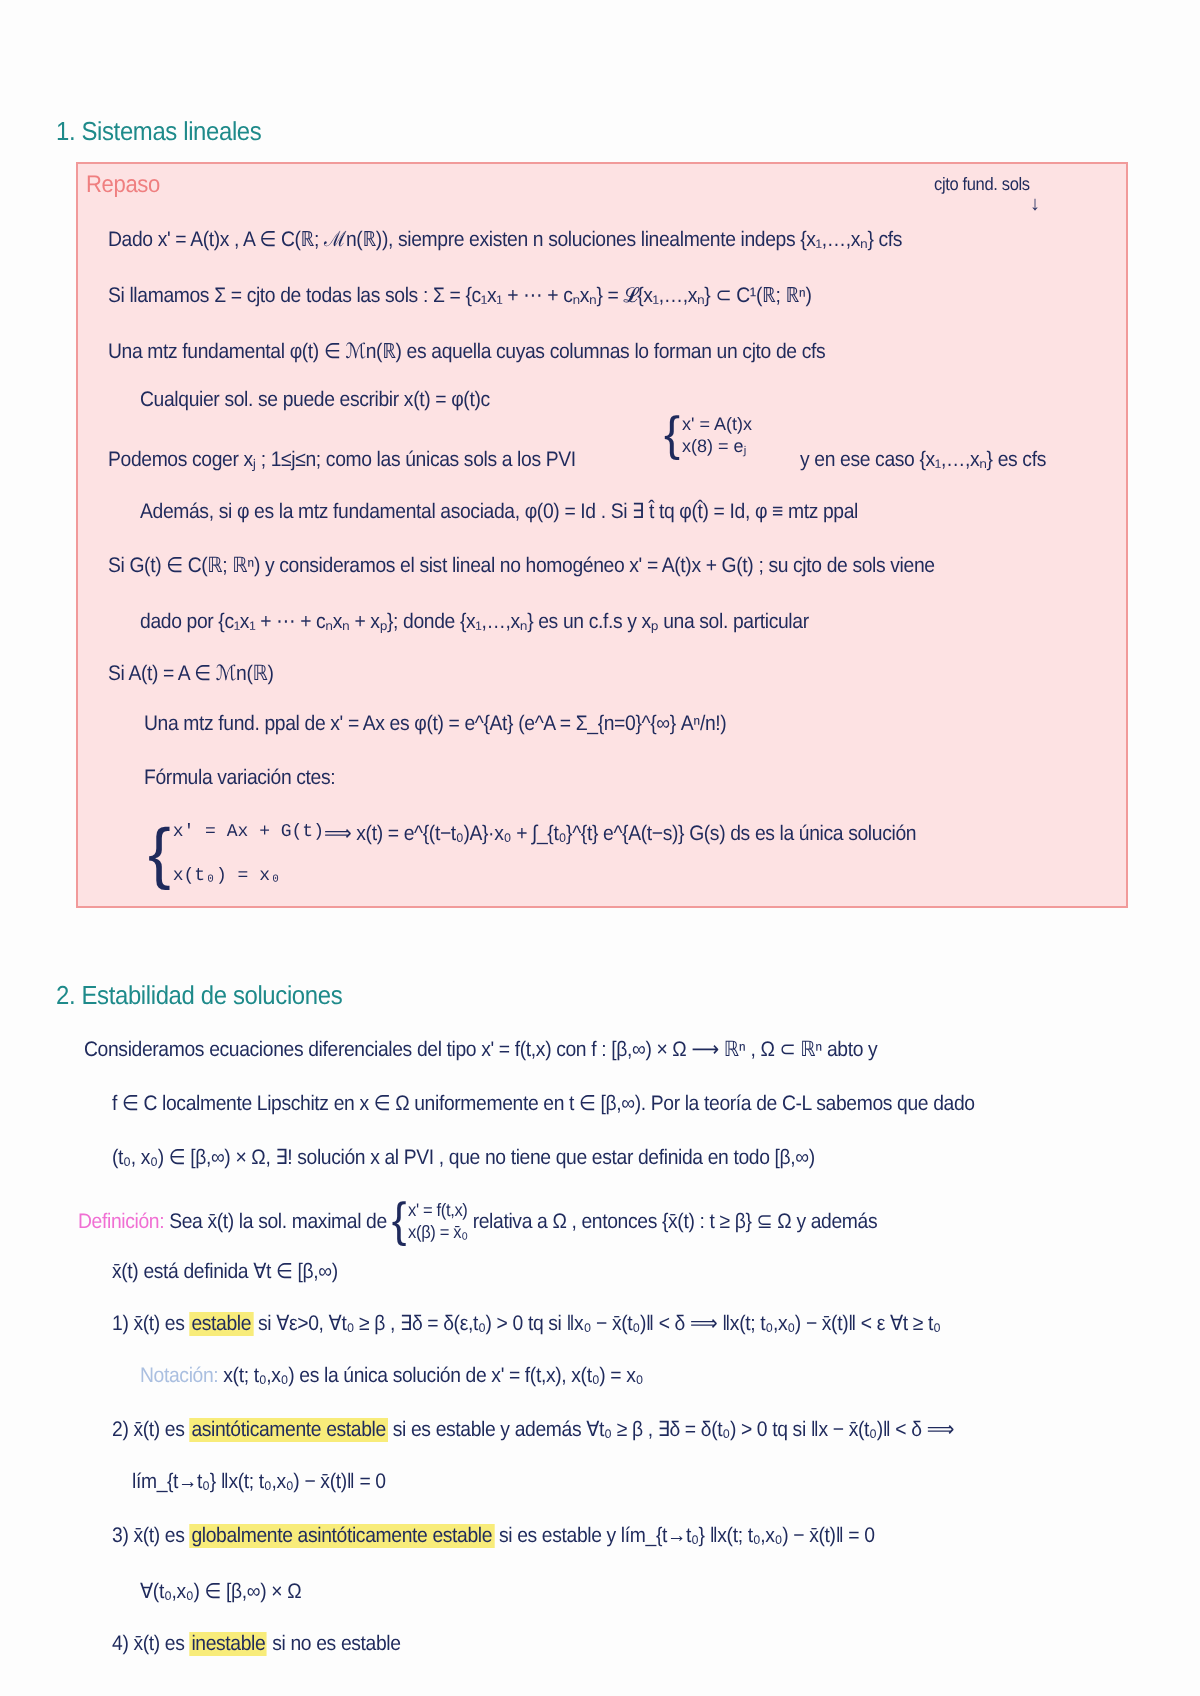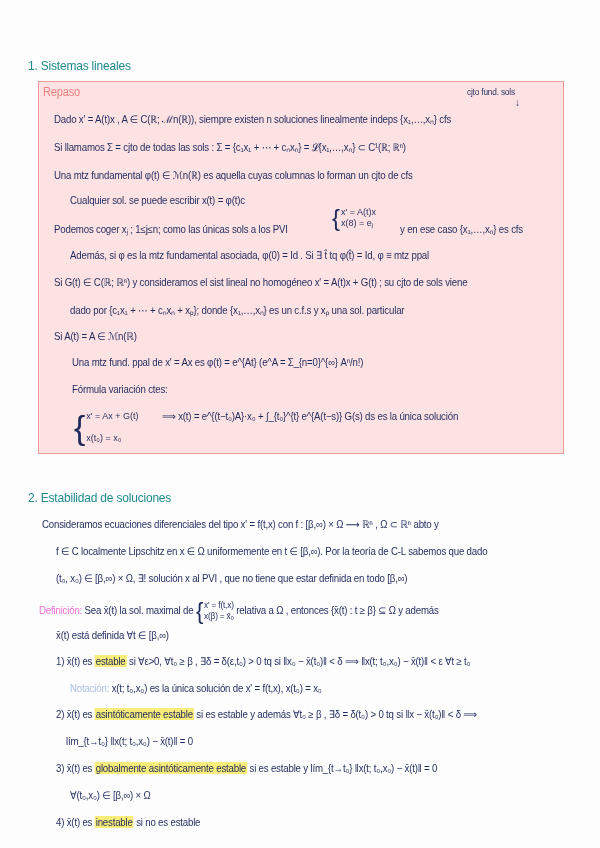--- a/index.html
+++ b/index.html
@@ -53,21 +53,21 @@
 <div class="abs hand" style="left:70px; top:249px;">Además, si φ es la mtz fundamental asociada, φ(0) = Id . Si ∃ t̂ tq φ(t̂) = Id, φ ≡ mtz ppal</div>
 <div class="abs hand" style="left:54px; top:276px;">Si G(t) ∈ C(ℝ; ℝⁿ) y consideramos el sist lineal no homogéneo x' = A(t)x + G(t) ; su cjto de sols viene</div>
 <div class="abs hand" style="left:70px; top:303px;">dado por {c₁x₁ + ⋯ + cₙxₙ + xₚ}; donde {x₁,…,xₙ} es un c.f.s y xₚ una sol. particular</div>
 <div class="abs hand" style="left:54px; top:330px;">Si A(t) = A ∈ ℳn(ℝ)</div>
 <div class="abs hand" style="left:72px; top:356px;">Una mtz fund. ppal de x' = Ax es φ(t) = e^{At}  (e^A = Σ_{n=0}^{∞} Aⁿ/n!)</div>
 <div class="abs hand" style="left:72px; top:383px;">Fórmula variación ctes:</div>
 
 <div class="abs" style="left:74px; top:405px;">
   <span class="sys">
     <span class="brace" style="font-size:34px;">{</span>
-    <span class="rows" style="line-height:22px;">
+    <span class="rows" style="line-height:22px;font-family:Liberation Mono, monospace;">
       <span>x' = Ax + G(t)</span>
       <span>x(t₀) = x₀</span>
     </span>
   </span>
 </div>
 <div class="abs hand" style="left:162px; top:410px;">⟹ x(t) = e^{(t−t₀)A}·x₀ + ∫_{t₀}^{t} e^{A(t−s)} G(s) ds  es la única solución</div>
 
 <div class="abs section-title hand" style="left:28px; top:490px;">2. Estabilidad de soluciones</div>
 
 <div class="abs hand" style="left:42px; top:518px;">Consideramos ecuaciones diferenciales del tipo x' = f(t,x) con f : [β,∞) × Ω ⟶ ℝⁿ , Ω ⊂ ℝⁿ abto y</div>

